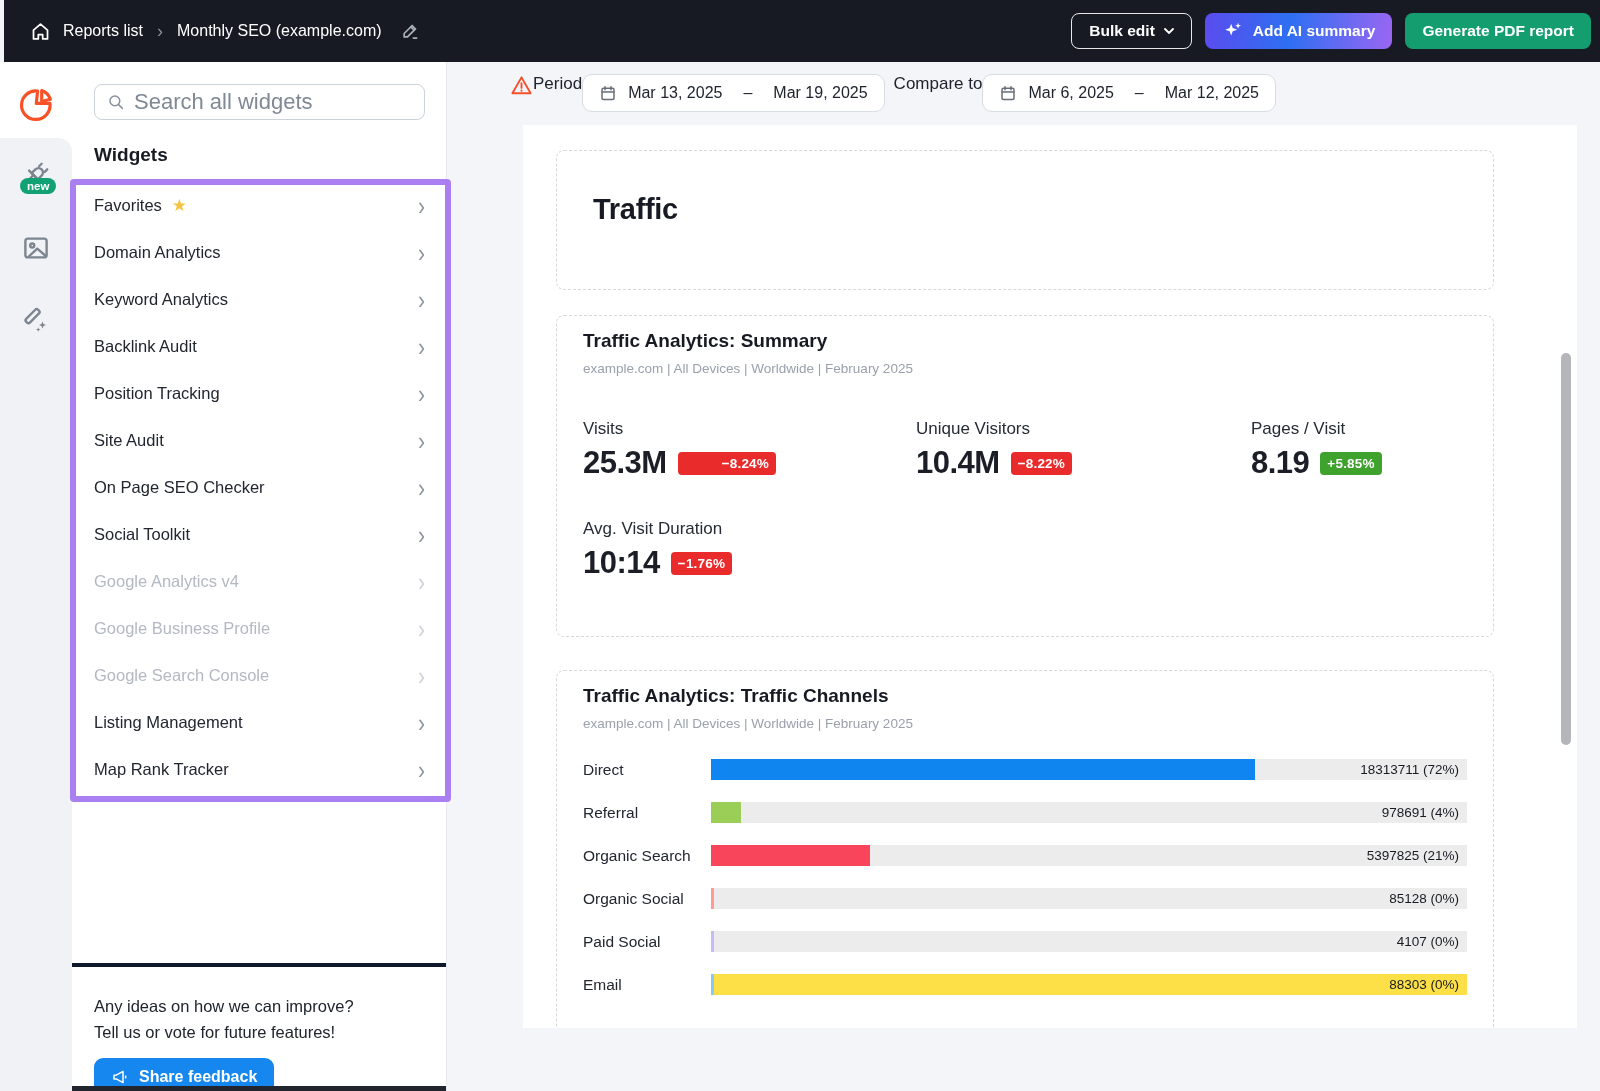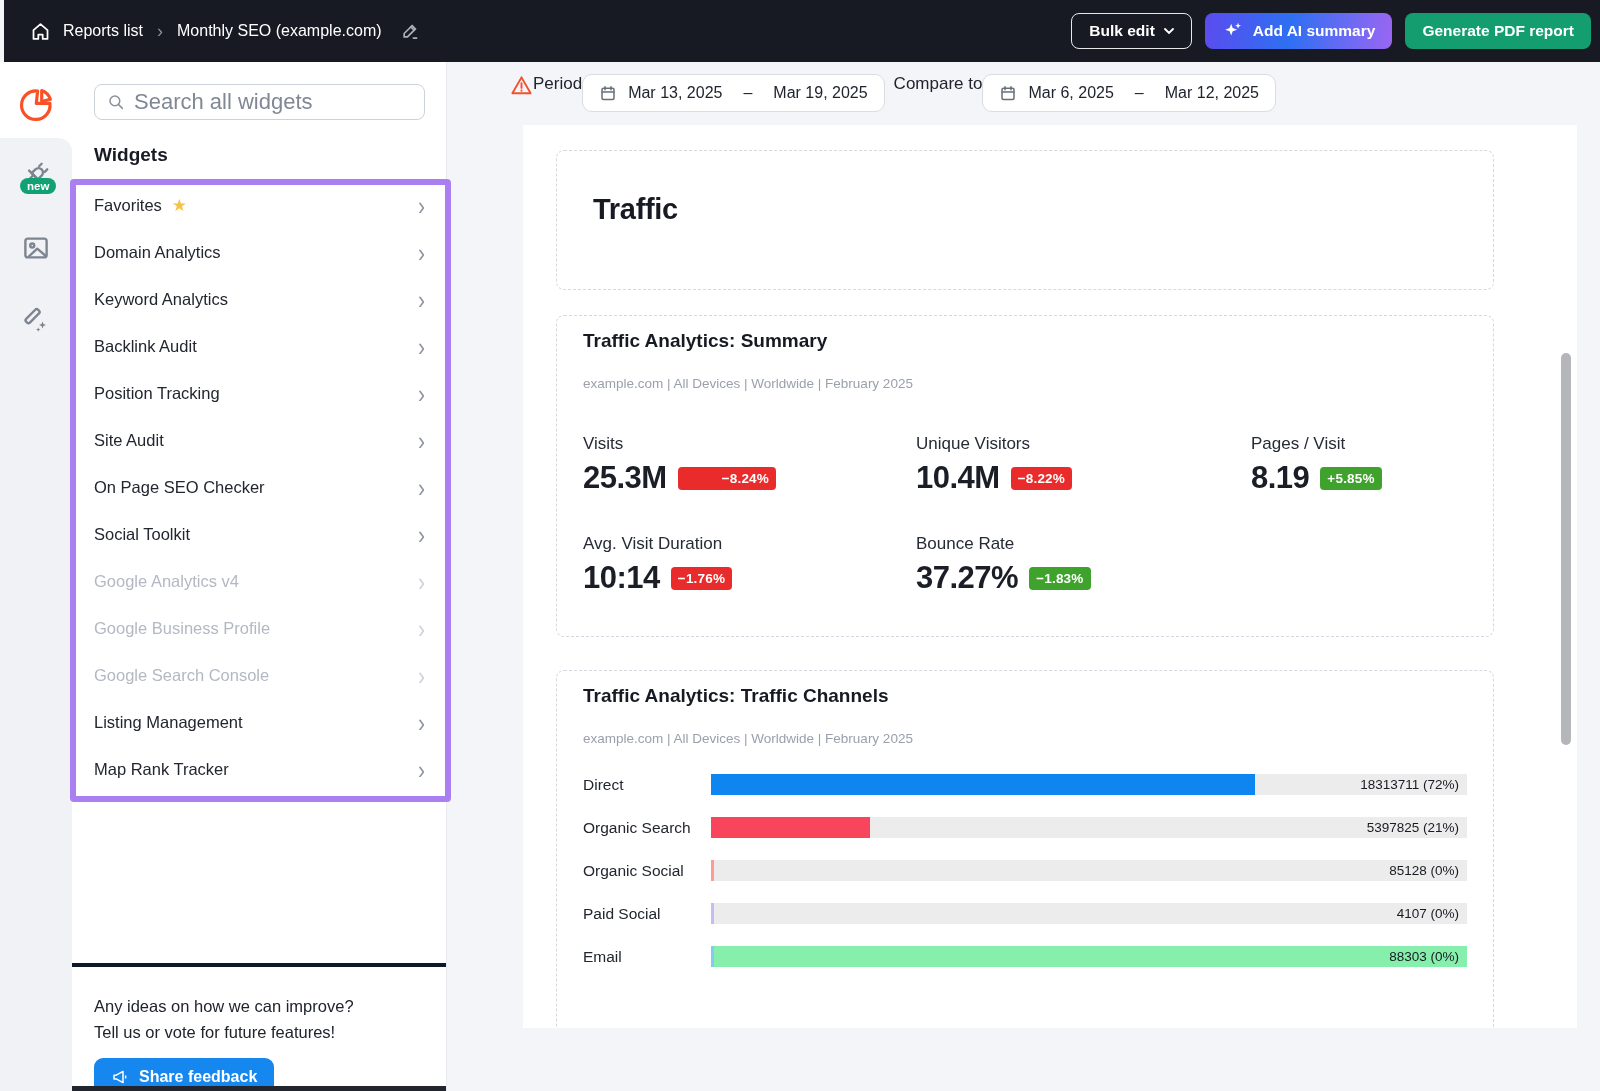--- a/index.html
+++ b/index.html
@@ -72,21 +72,21 @@
 
   .canvas { position:absolute; left:76px; top:63px; width:1054px; height:903px;
     background:#fff; overflow:hidden; }
   .dashed { position:absolute; left:33px; width:938px;
     border:1px dashed #d4d8df; border-radius:8px; }
   .w-title-box { top:25px; height:140px; padding:42px 36px; }
   .section-title { font-size:29px; font-weight:800; color:#171a22; letter-spacing:-.3px; }
   .w-summary { top:190px; height:322px; padding:14px 26px; }
   .w-channels { top:545px; height:560px; padding:14px 26px; }
   .wg-h { font-size:19px; font-weight:700; color:#171a22; }
-  .wg-sub { font-size:13.5px; color:#9aa0ac; margin-top:24px; }
+  .wg-sub { font-size:13.5px; color:#9aa0ac; margin-top:9px; }
 
   .metrics { margin-top:43px; display:grid; grid-template-columns:333px 335px auto;
     row-gap:38px; }
   .m-label { font-size:17px; color:#262b35; }
   .m-val { margin-top:6px; font-size:31px; font-weight:800; color:#1b1e26;
     letter-spacing:-.5px; display:flex; align-items:center; }
   .m-badge { margin-left:11px; font-size:13.5px; font-weight:700; color:#fff;
     border-radius:4px; padding:4px 7px; letter-spacing:.2px; }
 
   .bars { margin-top:28px; }
@@ -332,42 +332,42 @@
               <span class="m-badge" style="background: rgb(63, 162, 45);">+5.85%</span>
             </div>
           </div>
           <div class="metric">
             <div class="m-label">Avg. Visit Duration</div>
             <div class="m-val">
               <span>10:14</span>
               <span class="m-badge" style="background: rgb(233, 43, 43);">−1.76%</span>
             </div>
           </div>
-          <div class="metric">
-            <div class="m-label">Bounce Rate</div>
-            <div class="m-val">
-              <span>37.27%</span>
-              <span class="m-badge" style="background: rgb(63, 162, 45);">−1.83%</span>
-            </div>
-          </div>
         </div>
     </div>
 
     <div class="dashed w-channels">
       <div class="wg-h">Traffic Analytics: Traffic Channels</div>
       <div class="wg-sub">example.com | All Devices | Worldwide | February 2025</div>
       <div class="bars">
           <div class="ch-row">
             <div class="ch-label">Direct</div>
             <div class="ch-track" style="background: rgb(236, 236, 236);">
               <div class="ch-fill" style="width: 72%; background: rgb(15, 134, 239);"></div>
               <div class="ch-val">18313711 (72%)</div>
             </div>
           </div>
           <div class="ch-row">
+            <div class="ch-label">Referral</div>
+            <div class="ch-track" style="background: rgb(236, 236, 236);">
+              <div class="ch-fill" style="width: 4%; background: rgb(155, 206, 86);"></div>
+              <div class="ch-val">978691 (4%)</div>
+            </div>
+          </div>
+          <div class="ch-row">
             <div class="ch-label">Organic Search</div>
             <div class="ch-track" style="background: rgb(236, 236, 236);">
               <div class="ch-fill" style="width: 21%; background: rgb(248, 69, 92);"></div>
               <div class="ch-val">5397825 (21%)</div>
             </div>
           </div>
           <div class="ch-row">
             <div class="ch-label">Organic Social</div>
             <div class="ch-track" style="background: rgb(236, 236, 236);">
               <div class="ch-fill" style="width: 0.4%; background: rgb(255, 154, 148);"></div>
@@ -376,21 +376,21 @@
           </div>
           <div class="ch-row">
             <div class="ch-label">Paid Social</div>
             <div class="ch-track" style="background: rgb(236, 236, 236);">
               <div class="ch-fill" style="width: 0.4%; background: rgb(201, 186, 245);"></div>
               <div class="ch-val">4107 (0%)</div>
             </div>
           </div>
           <div class="ch-row">
             <div class="ch-label">Email</div>
-            <div class="ch-track" style="background: #86efac;">
+            <div class="ch-track" style="background: #fde047;">
               <div class="ch-fill" style="width: 0.4%; background: rgb(134, 201, 242);"></div>
               <div class="ch-val">88303 (0%)</div>
             </div>
           </div>
         </div>
     </div>
   </div>
 </div>
 
 <div class="scroll-thumb"></div>

